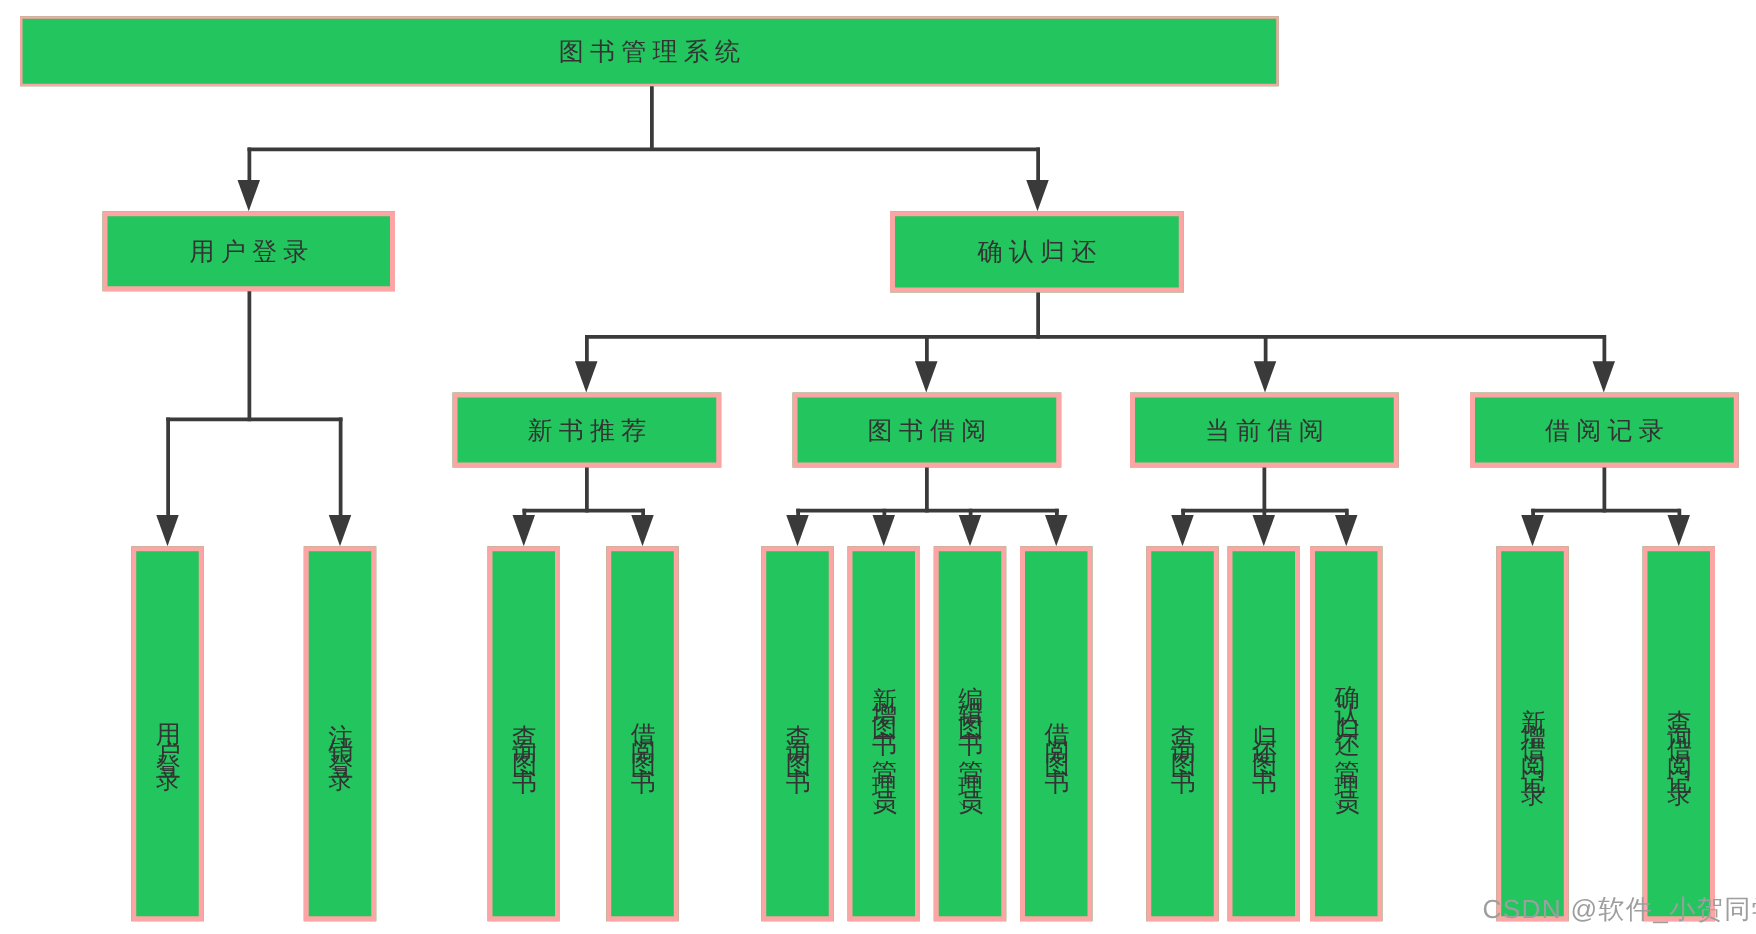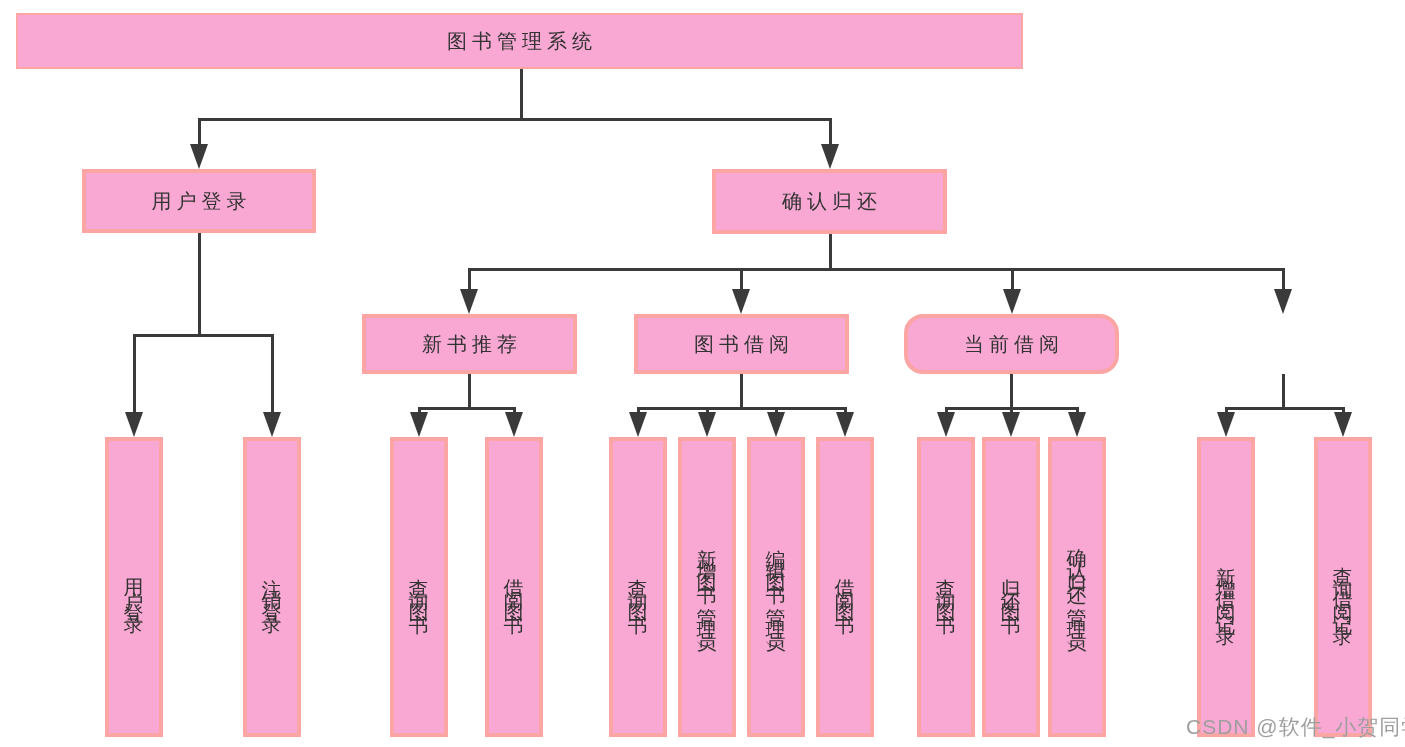--- a/index.html
+++ b/index.html
@@ -7,21 +7,21 @@
     position:relative;
     width:1405px;height:747px;
     background:#ffffff;
     font-family:"Liberation Sans","DejaVu Sans",sans-serif;
     overflow:hidden;
   }
   .box{
     position:absolute;
     box-sizing:border-box;
     border:4px solid #fca5a5;
-    background:#f9a8d4;
+    background:#22c55e;
     display:flex;align-items:center;justify-content:center;
     color:#333333;
     text-align:center;
   }
   .box .lbl{
     font-size:20px;
     letter-spacing:5px;
     text-indent:5px;
     color:#333333;
     white-space:nowrap;
@@ -94,22 +94,25 @@
   <div class="arr" style="left:1003px;top:289px;"></div>
   <div class="vline" style="left:1282px;top:268px;height:24px;"></div>
   <div class="arr" style="left:1274px;top:289px;"></div>
 
   <div class="box" style="left:634px;top:314px;width:215px;height:60px;">
     <span class="lbl">图书借阅</span>
   </div>
   <div class="box" style="left:362px;top:314px;width:215px;height:60px;">
     <span class="lbl">新书推荐</span>
   </div>
-  <div class="box" style="left:904px;top:314px;width:215px;height:60px;border-radius:19px;">
+  <div class="box" style="left:904px;top:314px;width:215px;height:60px;">
     <span class="lbl">当前借阅</span>
+  </div>
+  <div class="box" style="left:1176px;top:314px;width:215px;height:60px;">
+    <span class="lbl">借阅记录</span>
   </div>
 
   <div class="vline" style="left:468px;top:374px;height:36px;"></div>
   <div class="hline" style="left:418px;top:407px;width:98px;"></div>
   <div class="vline" style="left:418px;top:407px;height:8px;"></div>
   <div class="arr" style="left:410px;top:412px;"></div>
   <div class="vline" style="left:513px;top:407px;height:8px;"></div>
   <div class="arr" style="left:505px;top:412px;"></div>
 
   <div class="vline" style="left:740px;top:374px;height:36px;"></div>

